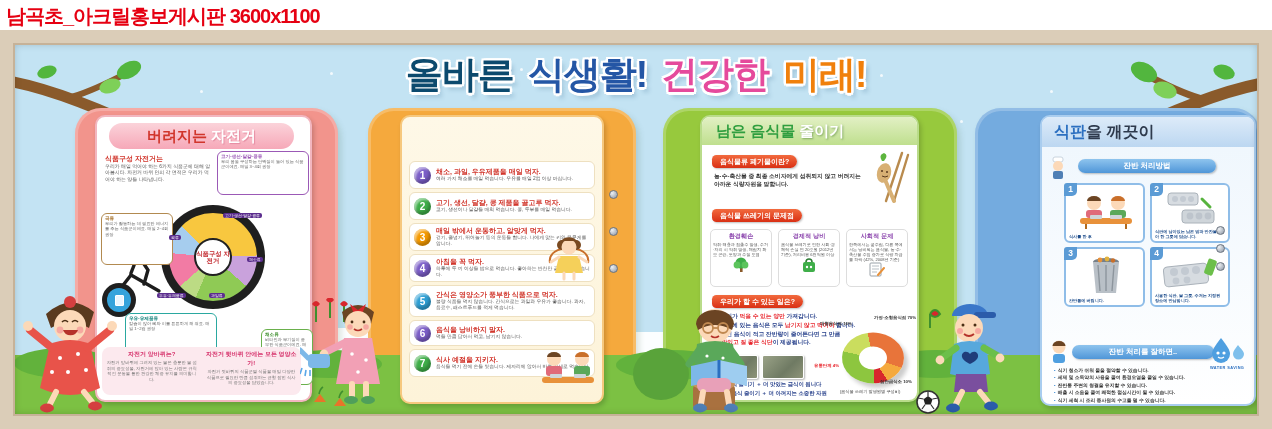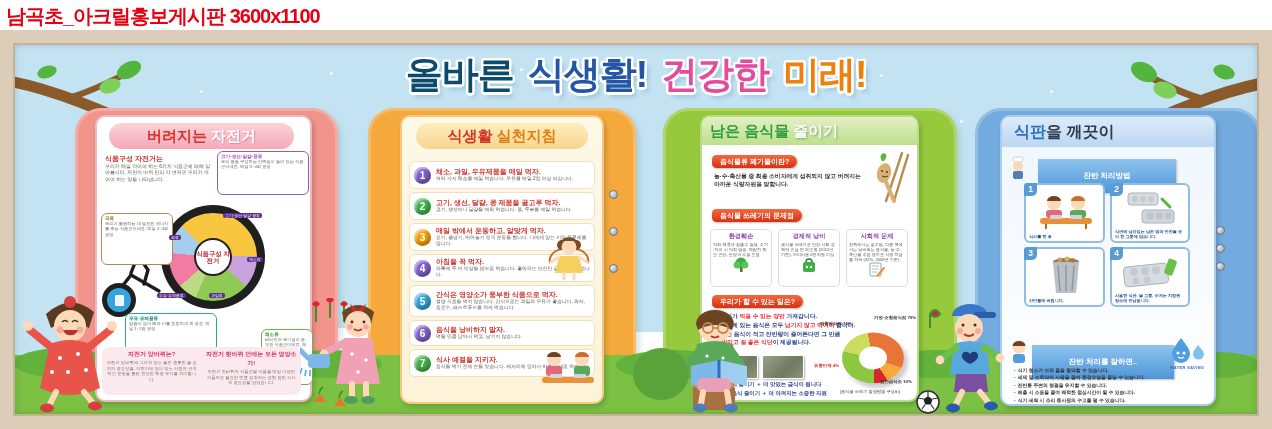--- a/index.html
+++ b/index.html
@@ -63,21 +63,21 @@
        font-size:10px;text-align:center;line-height:17px;margin-right:5px;
        box-shadow:inset -2px -3px 3px rgba(0,0,0,.25), inset 2px 2px 2px rgba(255,255,255,.5);}
   .c-purple{background:#7b5ec7;} .c-green{background:#3fae49;} .c-orange{background:#f59a00;} .c-blue{background:#2e9fd4;}
   .g-title{font-size:7px;font-weight:bold;color:#d1352b;line-height:1.15;}
   .g-sub{font-size:4.8px;color:#555;line-height:1.2;}
   
   .ribbon-red{position:absolute;background:linear-gradient(180deg,#f26a3e,#d93014);color:#fff;
        font-weight:bold;font-size:7px;line-height:13px;padding:0 8px;border-radius:8px 12px 12px 8px;
        box-shadow:1px 1px 2px rgba(0,0,0,.25);white-space:nowrap;}
   .ribbon-blue{position:absolute;background:linear-gradient(180deg,#8ec4ee,#4f96d8);color:#fff;
-       font-weight:bold;font-size:7.5px;line-height:14px;padding:10px 10px;border-radius:0;
+       font-weight:bold;font-size:7.5px;line-height:14px;padding:0 10px;border-radius:7px;
        box-shadow:1px 1px 2px rgba(0,0,0,.25);text-align:center;white-space:nowrap;}
   
   .pw-text{position:absolute;font-size:5.8px;font-weight:bold;color:#333;line-height:1.35;}
   .prob-col{position:absolute;width:62px;height:58px;border:1px solid #ddd;border-radius:5px;
        background:#fff;padding:2px;box-sizing:border-box;text-align:center;}
   .prob-h{font-size:6.2px;font-weight:bold;color:#8b44ad;}
   .prob-t{font-size:4.1px;color:#555;line-height:1.25;text-align:left;margin-top:1px;}
   .step{position:absolute;font-size:5.8px;font-weight:bold;color:#27408b;line-height:1.3;}
   .step .red{color:#e8262d;}
   .photo{position:absolute;width:40px;height:22px;border:1.5px solid #fff;border-radius:2px;
@@ -227,23 +227,20 @@
         <div class="note-t">자전거 앞바퀴에 그려져 있는 물은 충분한 물 섭취의 중요성을, 자전거에 앉아 있는 사람은 규칙적인 운동을 통한 건강한 체중 유지를 의미합니다.</div>
       </div>
       <div class="note-col">
         <div class="note-h">자전거 뒷바퀴 안에는 모든 영양소가!</div>
         <div class="note-t">자전거 뒷바퀴의 식품군별 식품을 매일 다양한 식품으로 필요한 만큼 섭취하는 균형 잡힌 식사의 중요성을 담았습니다.</div>
       </div>
     </div>
   </div>
 
   <div class="poster" style="left:400px;width:200px;height:285px;border:2px solid #f6c87e;background:linear-gradient(180deg,#fef8e7,#fdf3d9)">
-    <div class="p-head" style="left:14px;top:6px;width:172px;background:linear-gradient(180deg,#fceebf,#f8d58e)">
-      <span style="color:#d1352b">식생활</span><span style="color:#e07d10"> 실천지침</span>
-    </div>
 
     <div class="g-row" style="top:44px;height:28px">
       <div class="g-num c-purple">1</div>
       <div>
           <div class="g-title">채소, 과일, 우유제품을 매일 먹자.</div>
       <div class="g-sub">여러 가지 채소를 매일 먹습니다. 우유를 매일 2컵 이상 마십니다.</div>
         </div>
     </div>
     <div class="g-row" style="top:75px;height:28px">
       <div class="g-num c-green">2</div>
@@ -306,21 +303,21 @@
       <rect x="6" y="19" width="16" height="10" rx="3" fill="#e06a7a"></rect>
       <rect x="34" y="19" width="16" height="10" rx="3" fill="#5aa85a"></rect>
       <rect x="2" y="30" width="52" height="6" rx="3" fill="#e8913a"></rect>
       <rect x="10" y="27" width="12" height="4" rx="1" fill="#cfd5da"></rect>
       <rect x="34" y="27" width="12" height="4" rx="1" fill="#cfd5da"></rect>
     </svg>
   </div>
 
   <div class="poster" style="left:700px;width:215px;height:283px;border:2px solid #b9dc8a">
     <div class="p-head" style="left:0;top:0;width:100%;height:28px;line-height:28px;border-radius:8px 8px 0 0;
-         background:linear-gradient(180deg,#e2f0c4,#bfdf8e);text-align:left;padding-left:8px;box-sizing:border-box">
+         background:linear-gradient(180deg,#e2f0c4,#bfdf8e);text-align:left;padding-left:14px;box-sizing:border-box">
       <span style="color:#2f9e3f">남은 음식물</span><span style="color:#fff;text-shadow:1px 1px 2px rgba(60,110,40,.5)"> 줄이기</span>
     </div>
 
     <div class="ribbon-red" style="left:10px;top:38px">음식물류 폐기물이란?</div>
     <div class="pw-text" style="left:12px;top:56px;width:150px">농·수·축산물 중 최종 소비자에게 섭취되지 않고 버려지는 아까운 식량자원을 말합니다.</div>
     <svg class="abs" style="left:172px;top:34px;width:38px;height:52px" viewBox="0 0 38 52">
       <path d="M28 2 L12 50 M34 4 L20 50" stroke="#b98b4e" stroke-width="2.4" stroke-linecap="round"></path>
       <ellipse cx="10" cy="22" rx="7" ry="10" fill="#d8b074" transform="rotate(14 10 22)"></ellipse>
       <path d="M12 31 L20 50" stroke="#d8b074" stroke-width="4" stroke-linecap="round"></path>
       <circle cx="8" cy="20" r="1" fill="#5a3a1e"></circle>
@@ -379,21 +376,21 @@
     <div class="stat" style="left:12px;top:273px">버리는 음식 줄이기 ＋ 더 아껴지는 소중한 자원</div>
 
     <div class="donut" style="left:140px;top:210px"></div>
     <div class="dlabel" style="left:172px;top:198px">가정·소형음식점 70%</div>
     <div class="dlabel" style="left:118px;top:204px">대형음식점 16%</div>
     <div class="dlabel" style="left:178px;top:262px">집단급식소 10%</div>
     <div class="dlabel" style="left:112px;top:246px;color:#e8262d">유통단계 4%</div>
     <div class="dcaption" style="left:124px;top:272px;width:88px">(음식물 쓰레기 발생원별 구성비)</div>
   </div>
 
-  <div class="poster" style="left:1000px;width:212px;height:287px;border:2px solid #a9cdef;background:linear-gradient(180deg,#eef6fd,#fff)">
+  <div class="poster" style="left:1040px;width:212px;height:287px;border:2px solid #a9cdef;background:linear-gradient(180deg,#eef6fd,#fff)">
     <div class="p-head" style="left:0;top:0;width:100%;height:30px;line-height:30px;font-size:16px;border-radius:8px 8px 0 0;
          background:linear-gradient(180deg,#ddebf9,#bcd7f1);text-align:left;padding-left:12px;box-sizing:border-box">
       <span style="color:#2b6fc0">식판</span><span style="color:#2e3a4d">을 깨끗이</span>
     </div>
 
     <svg class="abs" style="left:8px;top:38px;width:16px;height:26px" viewBox="0 0 16 26">
       <rect x="3" y="2" width="10" height="5" rx="2" fill="#fff" stroke="#c9d4de"></rect>
       <circle cx="8" cy="11" r="5" fill="#fcd9b8"></circle>
       <rect x="3" y="16" width="10" height="8" rx="2" fill="#4f7fb5"></rect>
     </svg>

